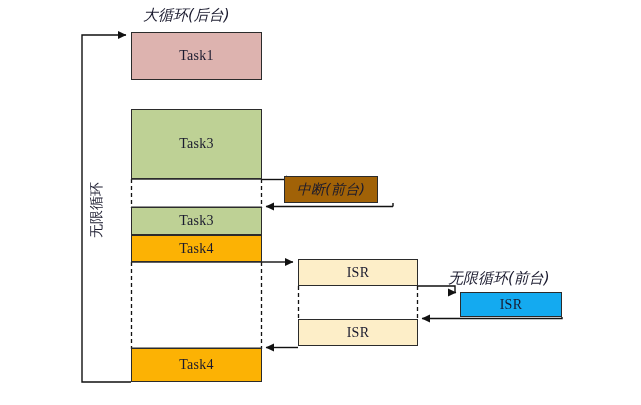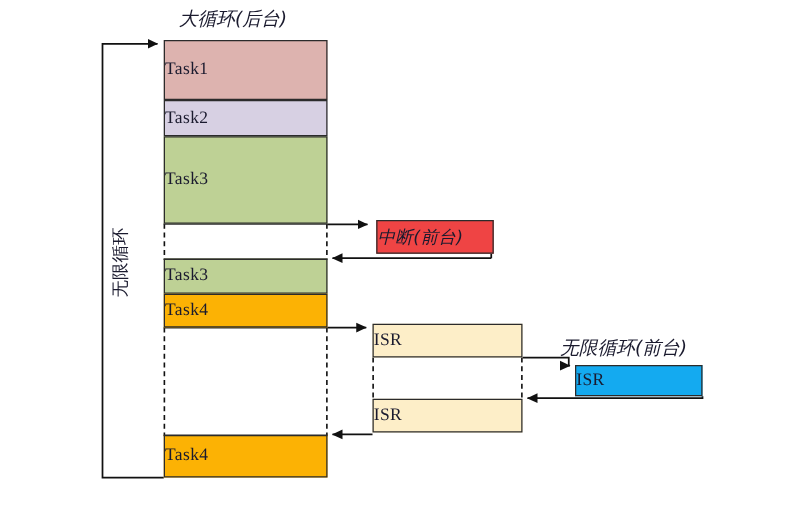--- a/index.html
+++ b/index.html
@@ -19,20 +19,21 @@
     left: 0; top: 0;
     width: 641px;
     height: 405px;
   }
   .box {
     position: absolute;
     box-sizing: border-box;
     border: 1.2px solid #2b2b2b;
     display: flex;
     align-items: center;
+    justify-content: center;
     font-size: 14px;
     color: #1a1a2e;
     letter-spacing: 0.3px;
     white-space: nowrap;
   }
   .label {
     position: absolute;
     font-size: 15px;
     color: #1a1a2e;
     white-space: nowrap;
@@ -113,37 +114,34 @@
 
   <div class="label cjk" style="left:143px; top:6px;">大循环(后台)</div>
 
   <div class="label cjk" style="left:448px; top:269px;">无限循环(前台)</div>
 
   <div class="vlabel" style="left:55px; top:201px; width:84px; text-align:center;">无限循环</div>
 
   <div class="box" style="left: 131px; top: 32px; width: 131px; height: 48px; background: rgb(221, 179, 175);">
     <span>Task1</span>
   </div>
-  <div class="box" style="left: 131px; top: 80px; width: 131px; height: 29px; background: rgb(215, 208, 227);">
-    <span>Task2</span>
-  </div>
   <div class="box" style="left: 131px; top: 109px; width: 131px; height: 70px; background: rgb(190, 209, 149);">
     <span>Task3</span>
   </div>
   <div class="box" style="left: 131px; top: 207px; width: 131px; height: 28px; background: rgb(190, 209, 149);">
     <span>Task3</span>
   </div>
   <div class="box" style="left: 131px; top: 235px; width: 131px; height: 27px; background: rgb(252, 178, 4);">
     <span>Task4</span>
   </div>
   <div class="box" style="left: 131px; top: 348px; width: 131px; height: 34px; background: rgb(252, 178, 4);">
     <span>Task4</span>
   </div>
 
-  <div class="box" style="left: 301px; top: 176px; width: 94px; height: 27px; background: #ef4444;">
+  <div class="box" style="left: 284px; top: 176px; width: 94px; height: 27px; background: #a16207;">
     <span class="cjk">中断(前台)</span>
   </div>
   <div class="box" style="left: 298px; top: 259px; width: 120px; height: 27px; background: rgb(253, 238, 200);">
     <span>ISR</span>
   </div>
   <div class="box" style="left: 298px; top: 319px; width: 120px; height: 27px; background: rgb(253, 238, 200);">
     <span>ISR</span>
   </div>
 
   <div class="box" style="left: 460px; top: 292px; width: 102px; height: 25px; background: rgb(20, 170, 240);">

